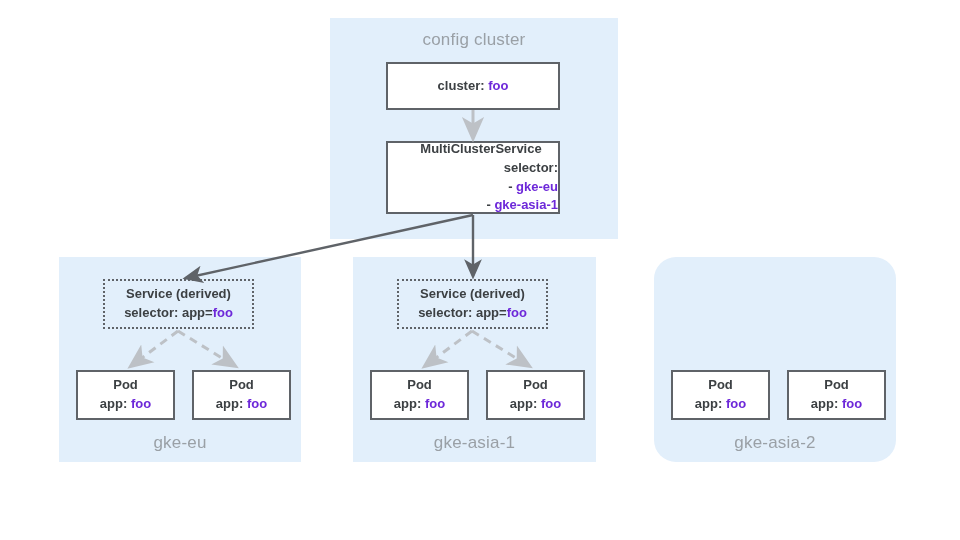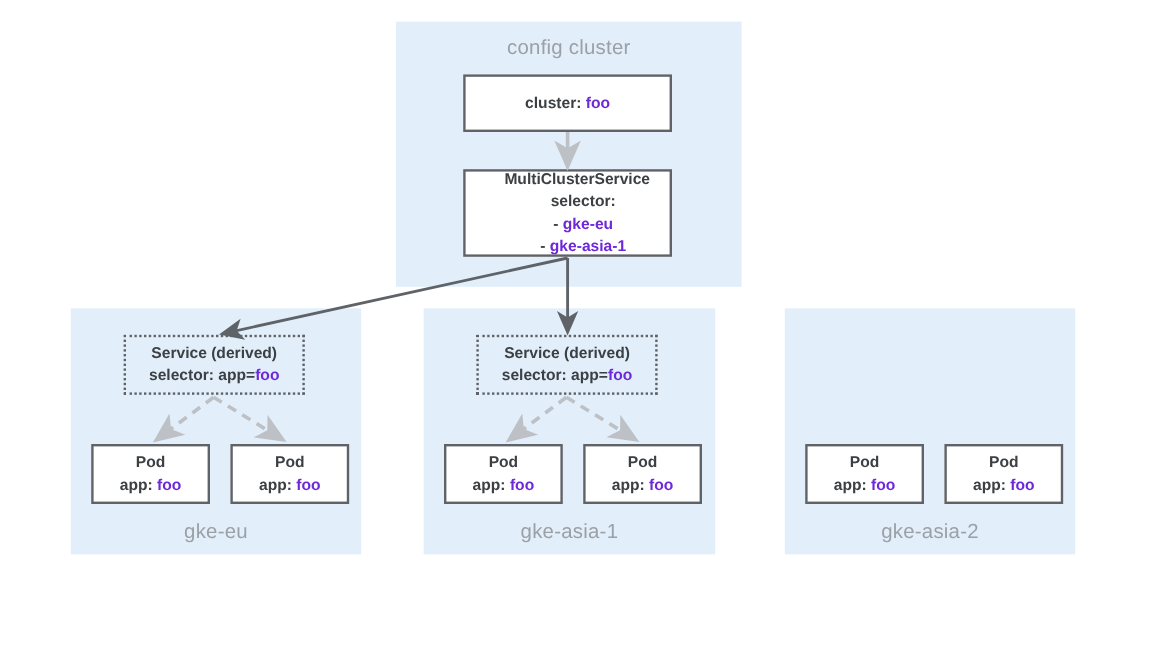--- a/index.html
+++ b/index.html
@@ -63,21 +63,21 @@
     line-height: 1.45;
   }
   .box.dotted {
     border: 2px dotted #5f6368;
     background: transparent;
   }
   .box .line {
     white-space: nowrap;
   }
   .box.left-body {
-    align-items: center;
+    align-items: flex-end;
     padding-left: 26px;
   }
   .box.left-body .line.center {
     width: 100%;
     text-align: center;
     padding-right: 10px;
     box-sizing: border-box;
   }
   .blue { color: #6d28d9; }
   
@@ -165,21 +165,21 @@
   </div>
 
   <div class="box" style="left:486px; top:366px; width:99px; height:50px;">
     <div class="line">Pod</div>
     <div class="line">
       <span>app:</span>
       <span class="blue">foo</span>
     </div>
   </div>
 
-  <div class="panel" style="left:654px; top:253px; width:242px; height:205px;">
+  <div class="panel" style="left:654px; top:253px; width:242px; height:205px;border-radius:22px;">
     <div class="panel-title-bottom">gke-asia-2</div>
   </div>
 
   <div class="box" style="left:671px; top:366px; width:99px; height:50px;">
     <div class="line">Pod</div>
     <div class="line">
       <span>app:</span>
       <span class="blue">foo</span>
     </div>
   </div>

